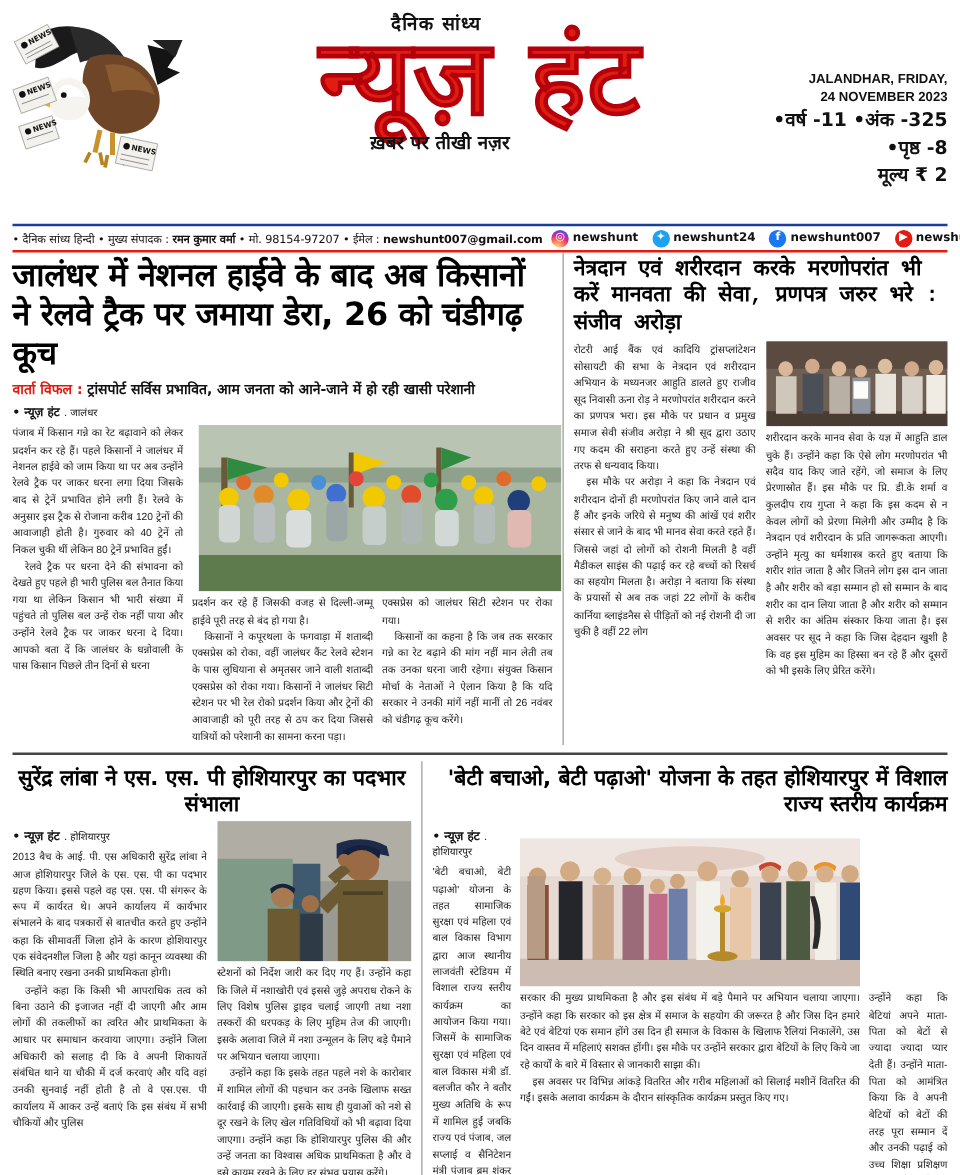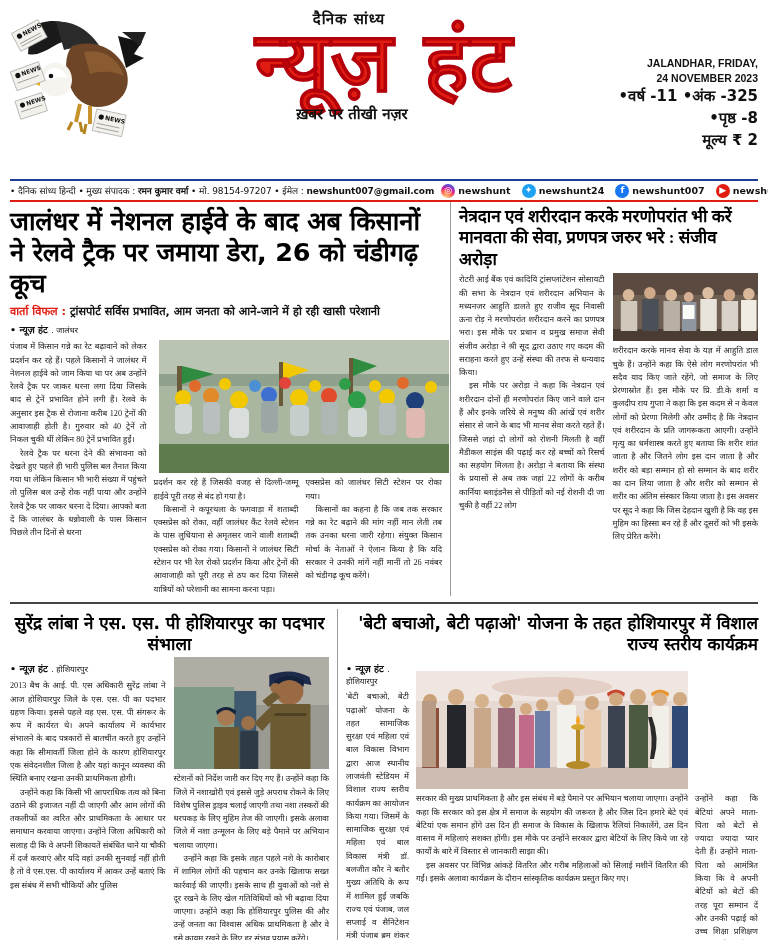--- a/index.html
+++ b/index.html
@@ -59,39 +59,39 @@
   .badge.fb{background:#1877f2;}
   .badge.yt{background:#e11d12;}
   .hr-thick{height:2px;background:#444;margin:6px 0 5px;}
 
   h1.head-main{
     font-family:"DejaVu Sans",sans-serif;font-weight:bold;
     font-size:25.5px;line-height:1.22;margin:4px 0 0;color:#000;
     letter-spacing:-0.2px;
   }
   h1.head-right{
-    font-family:Liberation Serif, serif;font-weight:bold;
+    font-family:Liberation Mono, monospace;font-weight:bold;
     font-size:17px;line-height:1.26;margin:4px 0 0;color:#000;
   }
   h2.head-sub{
     font-family:"DejaVu Sans",sans-serif;font-weight:bold;
     font-size:17px;line-height:1.25;margin:4px 0 2px;color:#000;text-align:center;
   }
   h2.head-sub-left{text-align:center;}
   .kicker{
     font-family:"DejaVu Sans",sans-serif;font-weight:bold;font-size:11.2px;
     margin-top:4px;color:#111;
   }
   .kicker .red{color:#e11d12;}
   .byline{
     font-family:"DejaVu Sans",sans-serif;font-size:9.5px;font-weight:bold;margin:5px 0 4px;
   }
   .byline .place{font-weight:normal;font-size:8px;}
   .body-txt{
-    font-family:Liberation Serif, serif;
+    font-family:Liberation Sans, sans-serif;
     font-size:8.2px;line-height:1.62;text-align:justify;color:#1a1a1a;
     hyphens:auto;
   }
   .body-txt p{margin:0 0 0;text-indent:10px;}
   .body-txt p.first{text-indent:0;}
 
   
   .top-section{display:flex;gap:0;}
   .col-left-story{flex:0 0 440px;padding-right:8px;box-sizing:border-box;}
   .vdiv{flex:0 0 1px;background:#9a9a9a;}

